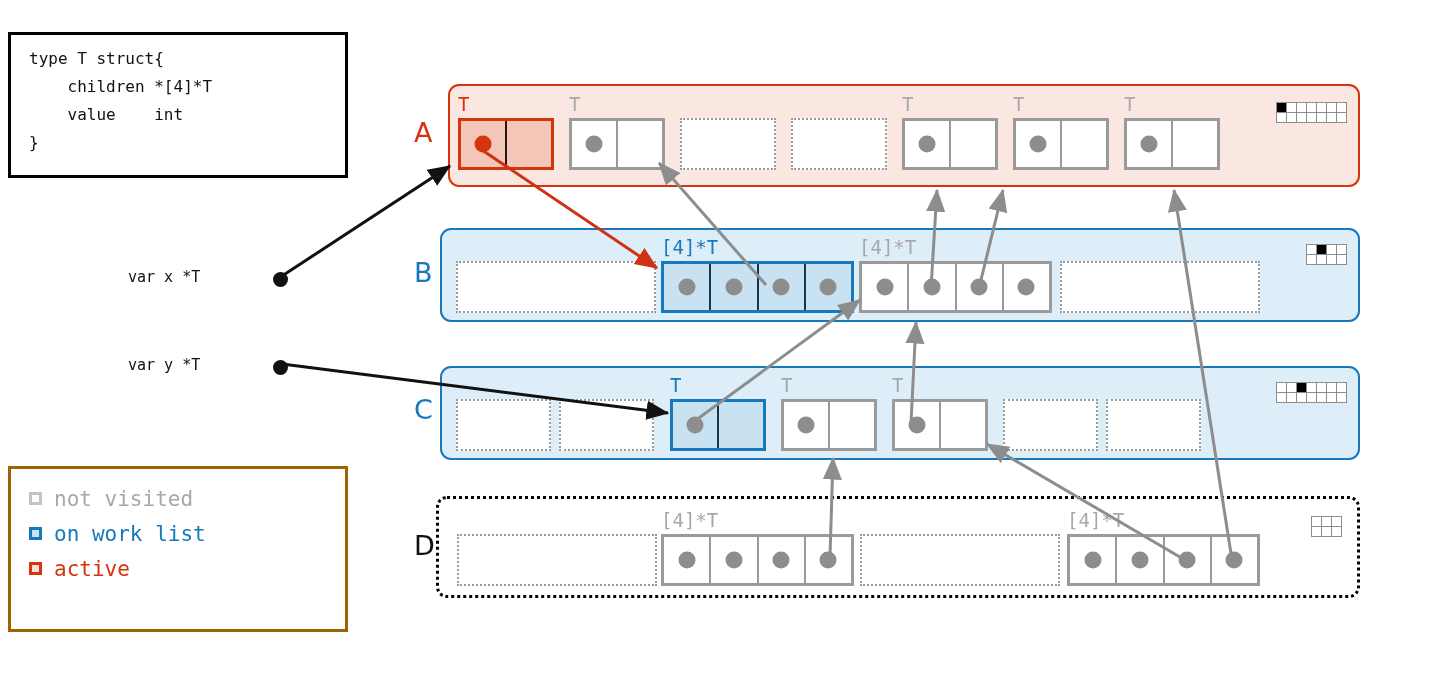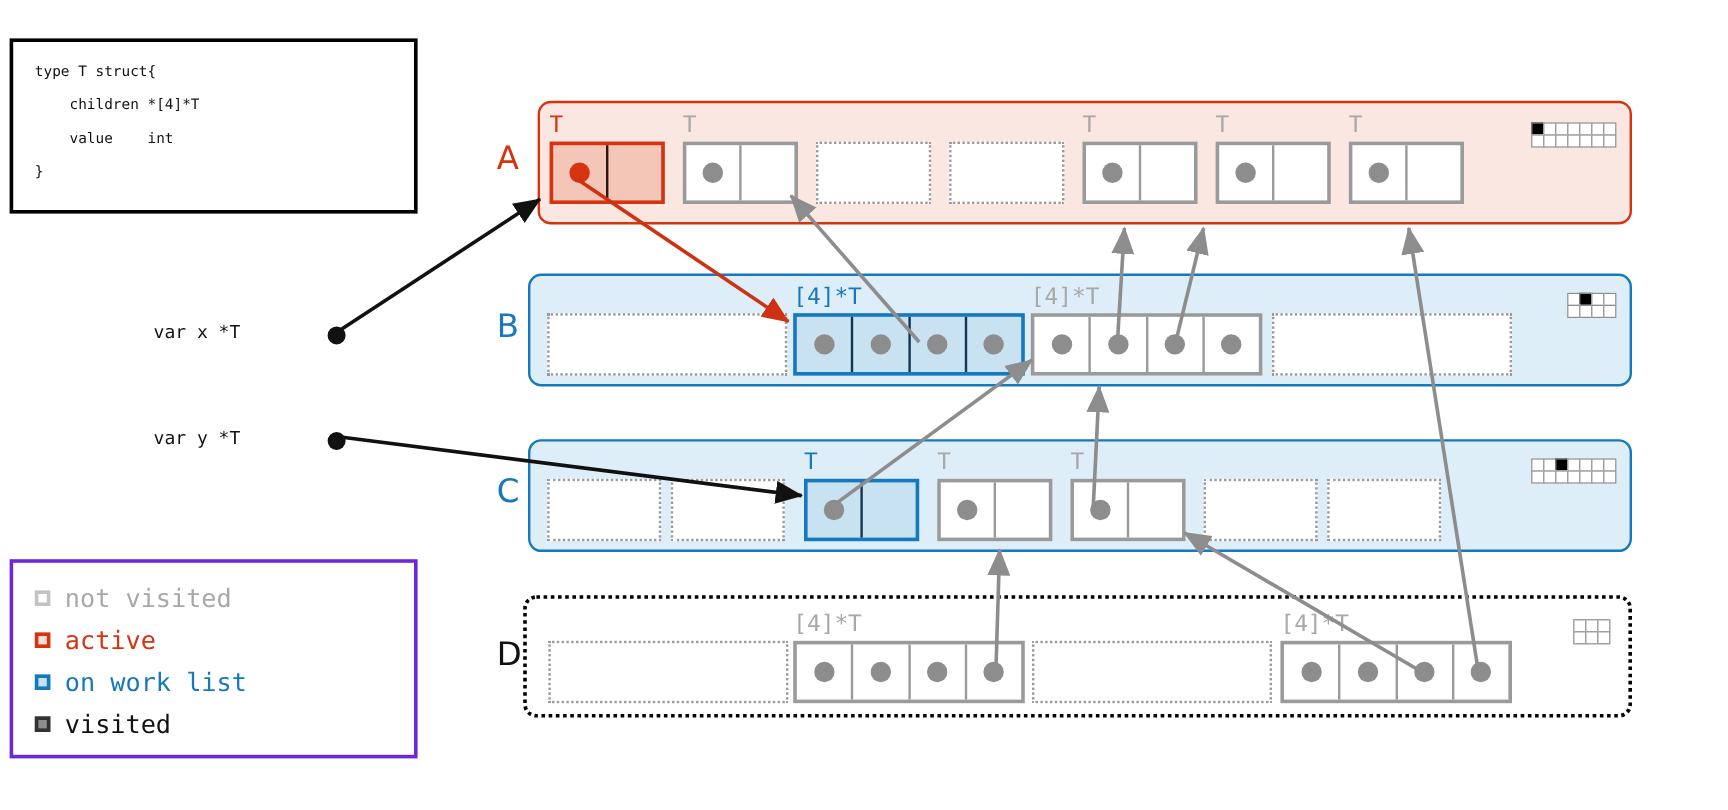--- a/index.html
+++ b/index.html
@@ -4,25 +4,25 @@
 <style>
   html,body{margin:0;padding:0;background:#ffffff;}
   body{width:1440px;height:675px;position:relative;overflow:hidden;
        font-family:"DejaVu Sans Mono","Liberation Mono",monospace;}
 
   
   #code-box{position:absolute;left:8px;top:32px;width:340px;height:146px;
             border:3px solid #000;background:#fff;box-sizing:border-box;
             padding:10px 0 0 18px;}
   #code-box pre{margin:0;font-family:"DejaVu Sans Mono","Liberation Mono",monospace;
-            font-size:12px;line-height:28px;color:#111;white-space:pre;}
+            font-size:16px;line-height:28px;color:#111;white-space:pre;}
 
   
   #legend-box{position:absolute;left:8px;top:466px;width:340px;height:166px;
-            border:3px solid #6d28d9;background:#fff;box-sizing:border-box;
+            border:3px solid #a16207;background:#fff;box-sizing:border-box;
             padding:12px 0 0 18px;}
   .legend-row{display:flex;align-items:center;height:35px;}
   .legend-swatch{width:13px;height:13px;box-sizing:border-box;margin-right:12px;}
   .legend-label{font-size:21px;font-family:"DejaVu Sans Mono","Liberation Mono",monospace;}
 
   
   .var-label{position:absolute;font-size:15px;color:#111;white-space:nowrap;
              font-family:"DejaVu Sans Mono","Liberation Mono",monospace;}
   .var-dot{position:absolute;width:15px;height:15px;border-radius:50%;background:#111;}
 
@@ -71,30 +71,26 @@
     value    int
 }</pre>
 </div>
 
 <div id="legend-box">
   <div class="legend-row">
     <span class="legend-swatch" style="border:3px solid #c3c3c3;background:#ffffff;"></span>
     <span class="legend-label" style="color:#a8a8a8;">not visited</span>
   </div>
   <div class="legend-row">
+    <span class="legend-swatch" style="border:3px solid #1679bd;background:#c9e2f2;"></span>
+    <span class="legend-label" style="color:#1679bd;">on work list</span>
+  </div>
+  <div class="legend-row">
     <span class="legend-swatch" style="border:3px solid #d6330f;background:#f8e0d8;"></span>
     <span class="legend-label" style="color:#d6330f;">active</span>
-  </div>
-  <div class="legend-row">
-    <span class="legend-swatch" style="border:3px solid #1679bd;background:#c9e2f2;"></span>
-    <span class="legend-label" style="color:#1679bd;">on work list</span>
-  </div>
-  <div class="legend-row">
-    <span class="legend-swatch" style="border:3px solid #333333;background:#8d8d8d;"></span>
-    <span class="legend-label" style="color:#111111;">visited</span>
   </div>
 </div>
 
 <div class="var-label" style="left:128px;top:268px;">var x *T</div>
 <div class="var-dot" style="left:273px;top:272px;"></div>
 
 <div class="var-label" style="left:128px;top:356px;">var y *T</div>
 <div class="var-dot" style="left:273px;top:360px;"></div>
 
 <div class="arena-label" style="left:414px;top:117px;color:#d6330f;">A</div>

